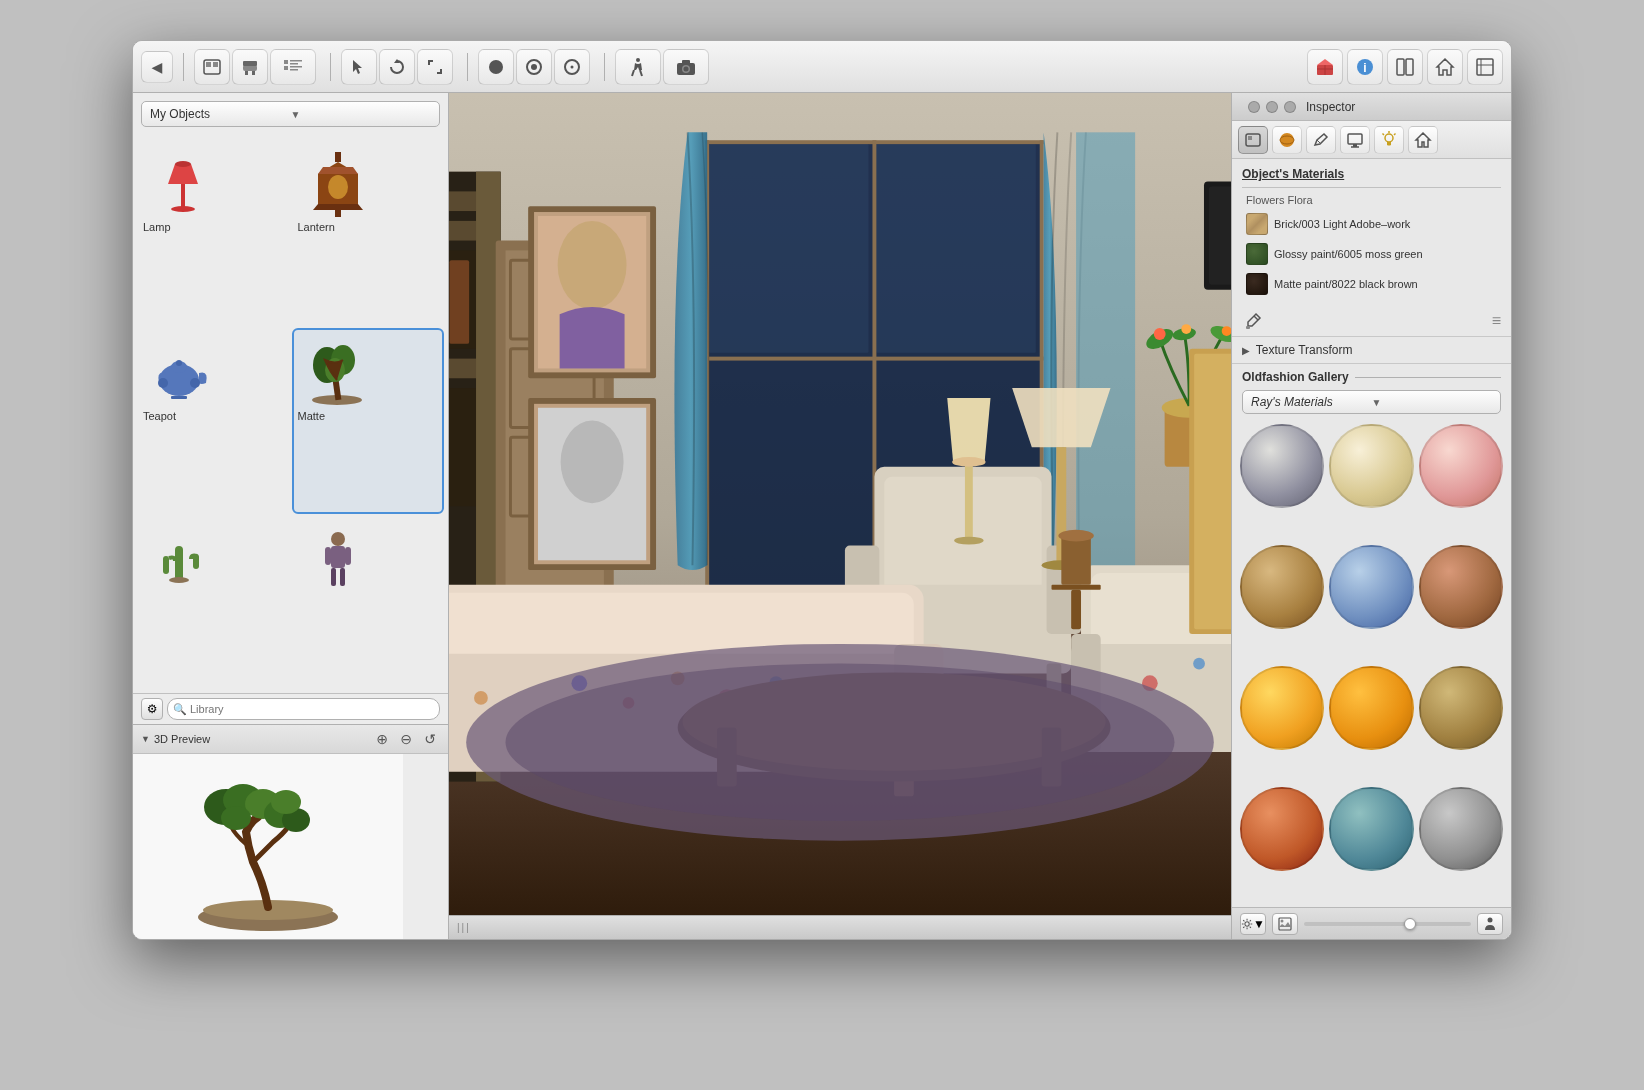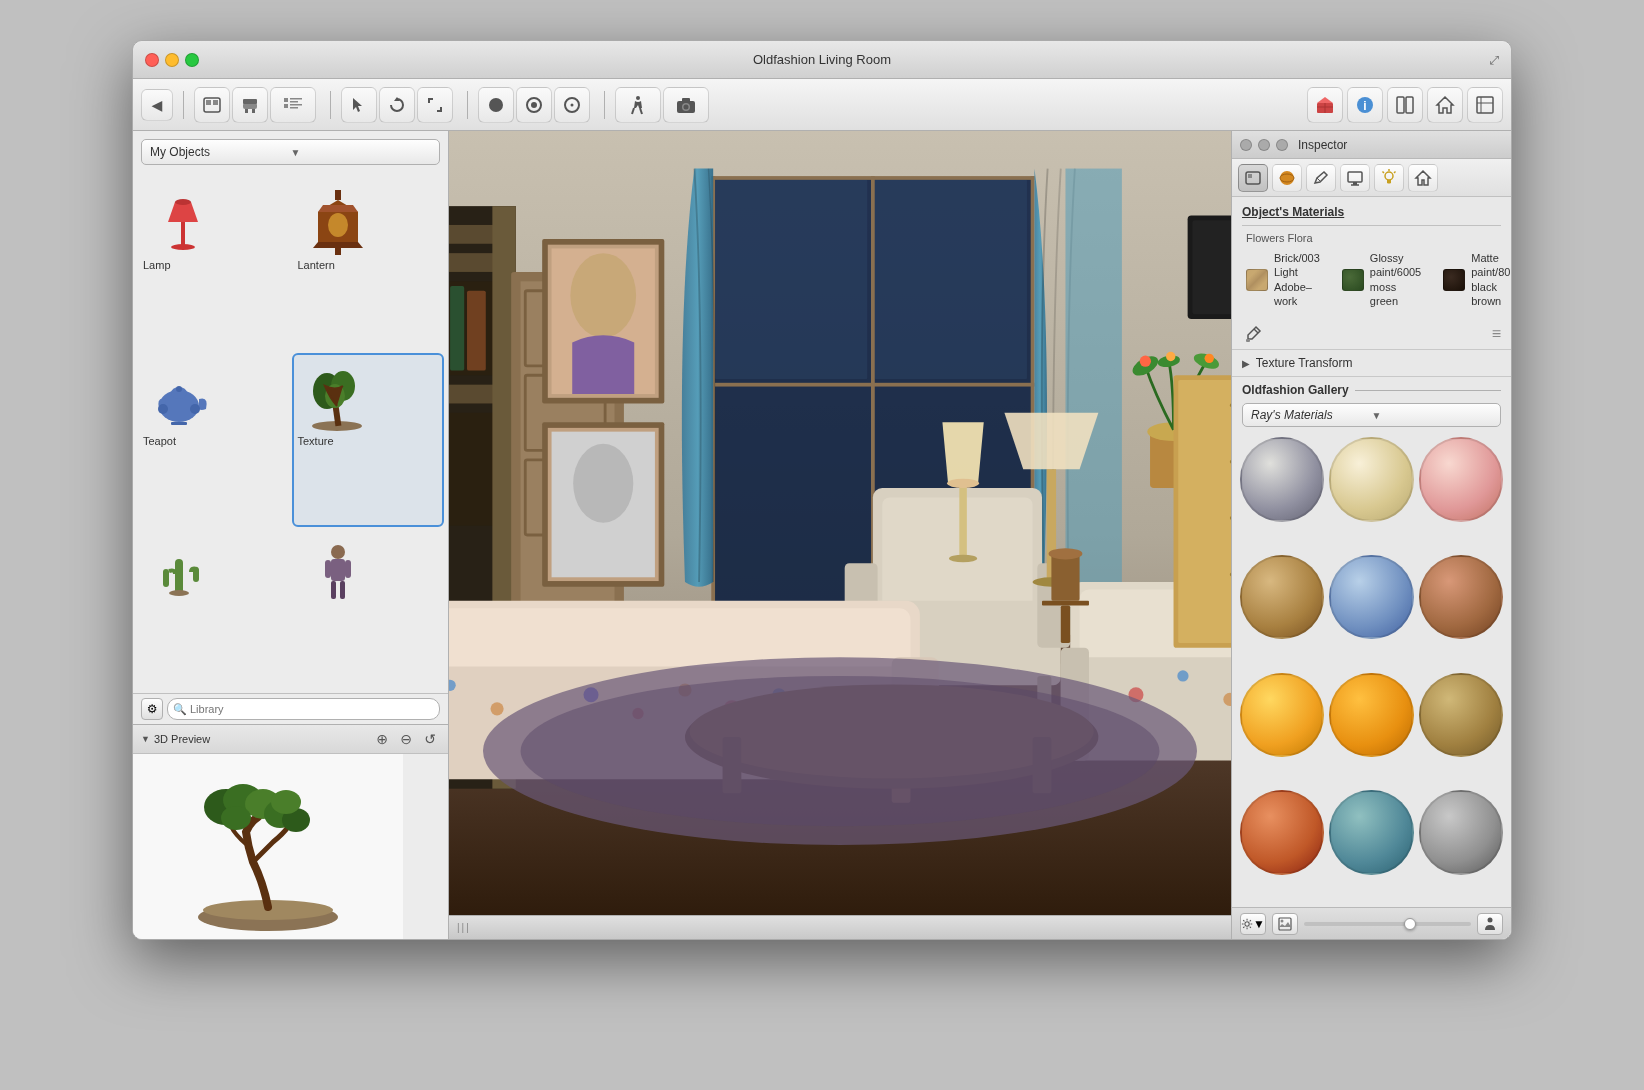--- a/index.html
+++ b/index.html
@@ -316,21 +316,21 @@
       position: relative;
     }
 
     
     .inspector-titlebar {
       height: 28px;
       background: linear-gradient(to bottom, #e0e0e0, #cccccc);
       border-bottom: 1px solid #b8b8b8;
       display: flex;
       align-items: center;
-      padding: 0 8px;
+      padding: 0 16px;
       gap: 6px;
     }
     .insp-win-btn {
       width: 12px;
       height: 12px;
       border-radius: 50%;
       border: 1px solid rgba(0,0,0,0.2);
     }
     .insp-close { background: #aaa; }
     .insp-min { background: #aaa; }
@@ -376,22 +376,22 @@
     .section-title {
       font-size: 12px;
       font-weight: 600;
       color: #333;
       margin-bottom: 6px;
       text-decoration: underline;
     }
 
     .materials-list {
       display: flex;
-      flex-direction: row;
-      gap: 14px;
+      flex-direction: column;
+      gap: 2px;
     }
     .material-item {
       display: flex;
       align-items: center;
       gap: 6px;
       padding: 3px 4px;
       border-radius: 4px;
       cursor: pointer;
     }
     .material-swatch {
@@ -613,29 +613,20 @@
       width: 100%;
       height: 100%;
     }
 
   </style>
 </head>
 <body>
 
 <div class="app-window">
 
-  <div class="title-bar">
-    <div class="title-bar-buttons">
-      <div class="tb-btn tb-close"></div>
-      <div class="tb-btn tb-min"></div>
-      <div class="tb-btn tb-max"></div>
-    </div>
-    <span class="title-bar-title">Oldfashion Living Room</span>
-    <div class="title-bar-expand">⤢</div>
-  </div>
 
   <div class="toolbar">
     <div class="nav-btn">◀</div>
     <div class="toolbar-separator"></div>
     <div class="toolbar-group">
       <div class="toolbar-btn">
         <svg width="20" height="20" viewBox="0 0 20 20">
             <rect x="2" y="3" width="16" height="14" rx="2" fill="none" stroke="#555" stroke-width="1.5"></rect>
             <rect x="4" y="5" width="5" height="5" fill="#888"></rect>
             <rect x="11" y="5" width="5" height="5" fill="#888"></rect>
@@ -813,21 +804,21 @@
           <div class="object-thumbnail">
             <svg width="65" height="65" viewBox="0 0 65 65">
               <ellipse cx="32" cy="60" rx="25" ry="5" fill="#8B7355"></ellipse>
               <rect x="29" y="40" width="6" height="20" fill="#5a3010" transform="rotate(-8,32,50)"></rect>
               <ellipse cx="22" cy="25" rx="14" ry="18" fill="#2d5a1b"></ellipse>
               <ellipse cx="38" cy="20" rx="12" ry="15" fill="#3a6e22"></ellipse>
               <ellipse cx="30" cy="30" rx="10" ry="12" fill="#4a7e2a"></ellipse>
               <path d="M32 40 Q25 32 20 20 Q30 25 38 20" fill="#5a3010" stroke="#5a3010" stroke-width="2"></path>
             </svg>
           </div>
-          <span class="object-label">Texture</span>
+          <span class="object-label">Matte</span>
         </div>
 
         <div class="object-item">
           <div class="object-thumbnail">
             <svg width="60" height="50" viewBox="0 0 60 50">
               <rect x="22" y="10" width="8" height="35" rx="4" fill="#5a8a3a"></rect>
               <rect x="10" y="20" width="6" height="18" rx="3" fill="#5a8a3a"></rect>
               <path d="M16 22 Q22 20 22 25" fill="none" stroke="#5a8a3a" stroke-width="4"></path>
               <rect x="40" y="18" width="6" height="15" rx="3" fill="#5a8a3a"></rect>
               <path d="M44 20 Q38 18 38 23" fill="none" stroke="#5a8a3a" stroke-width="4"></path>

